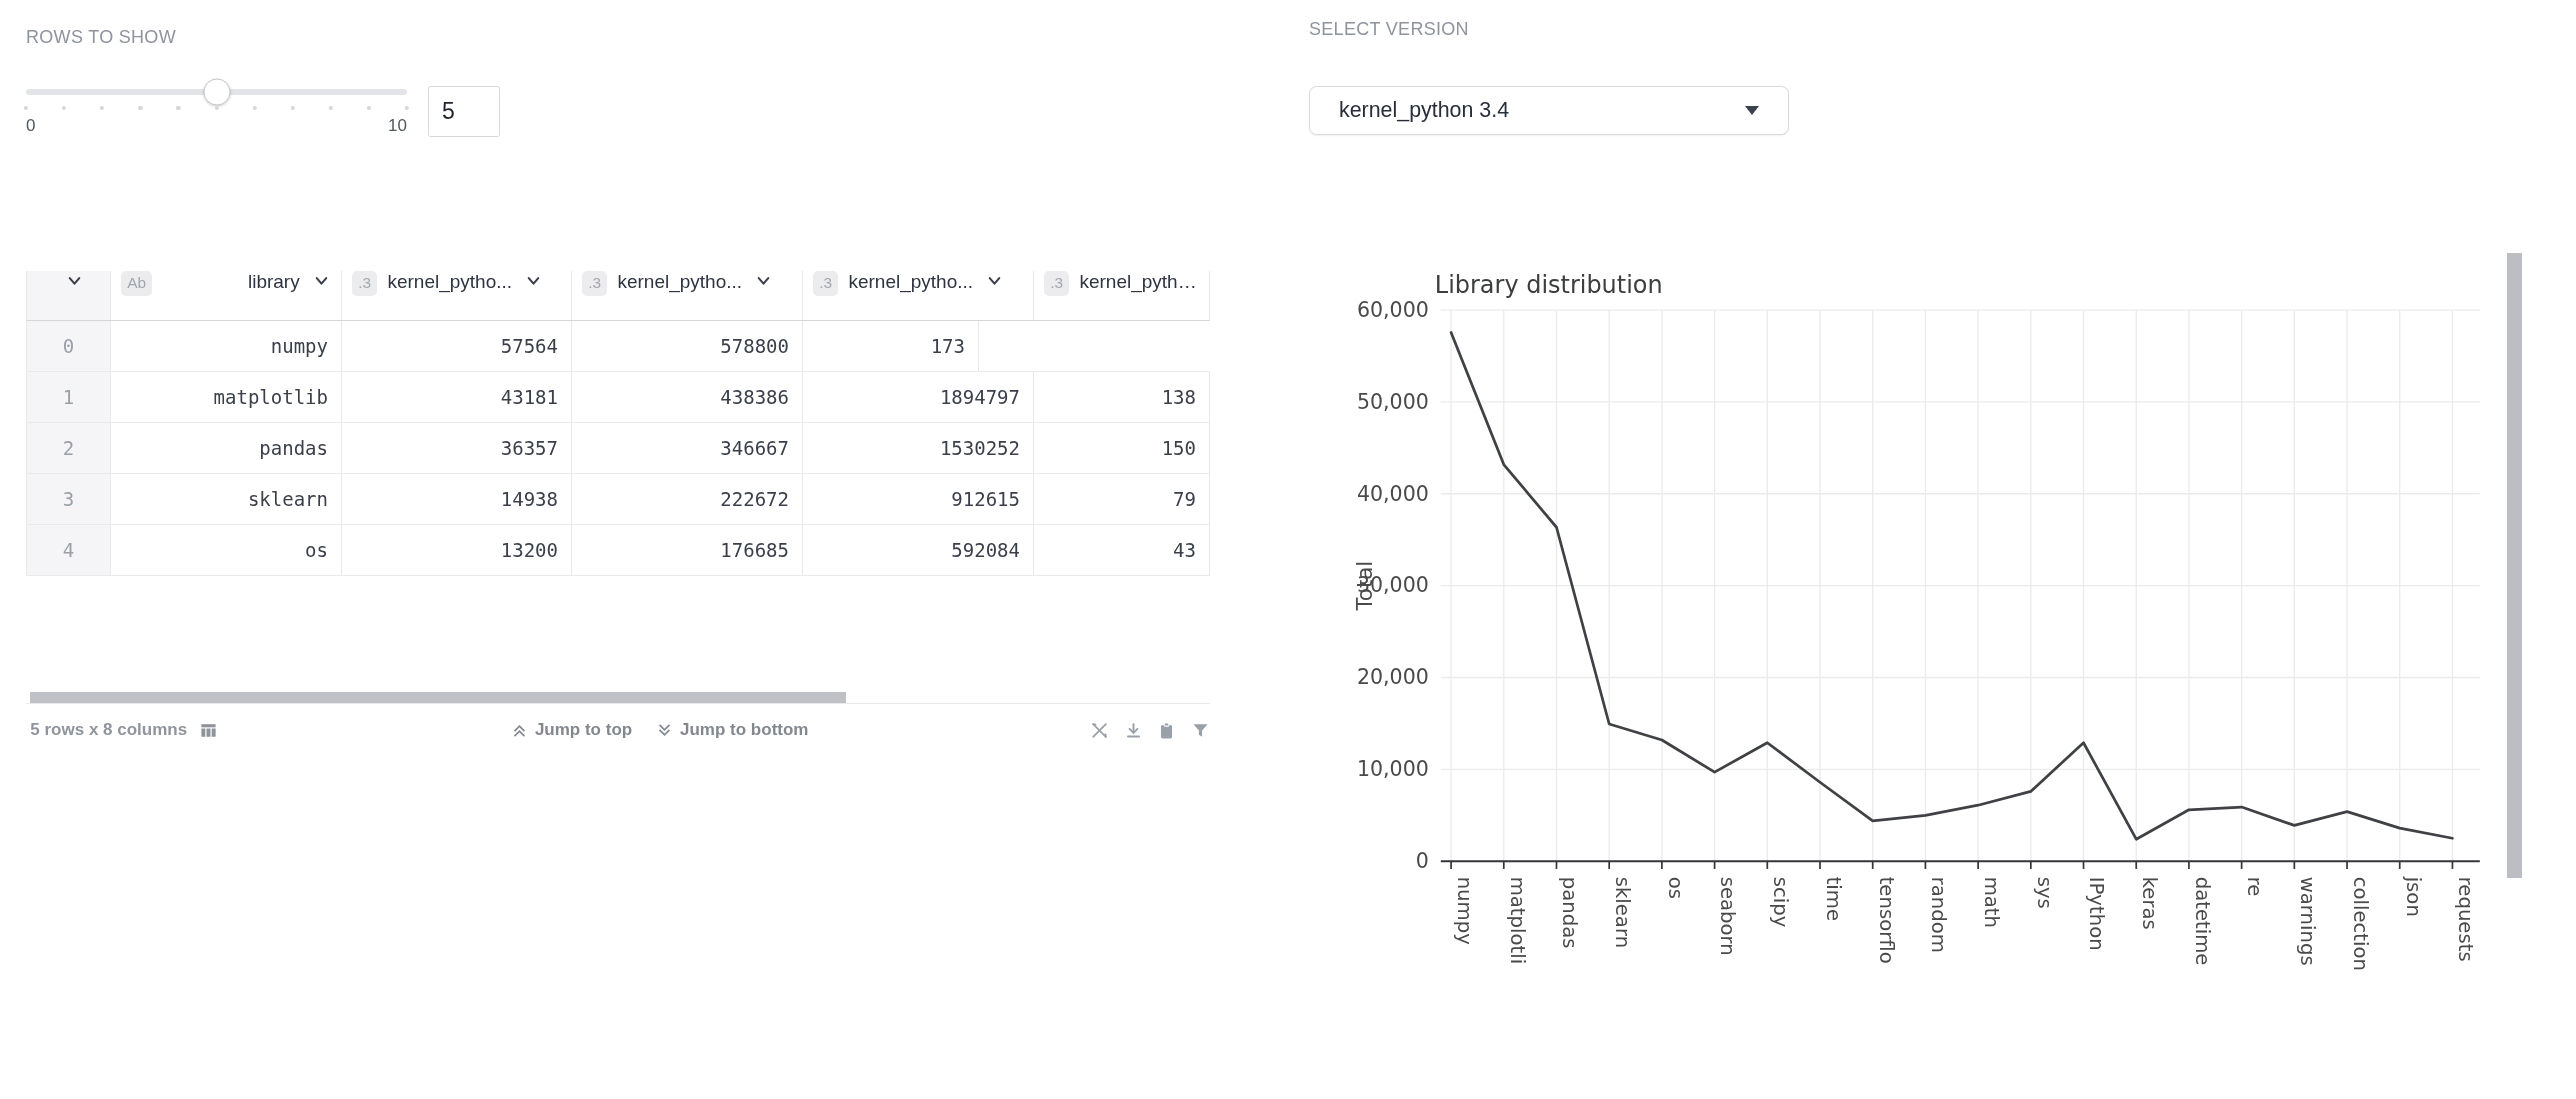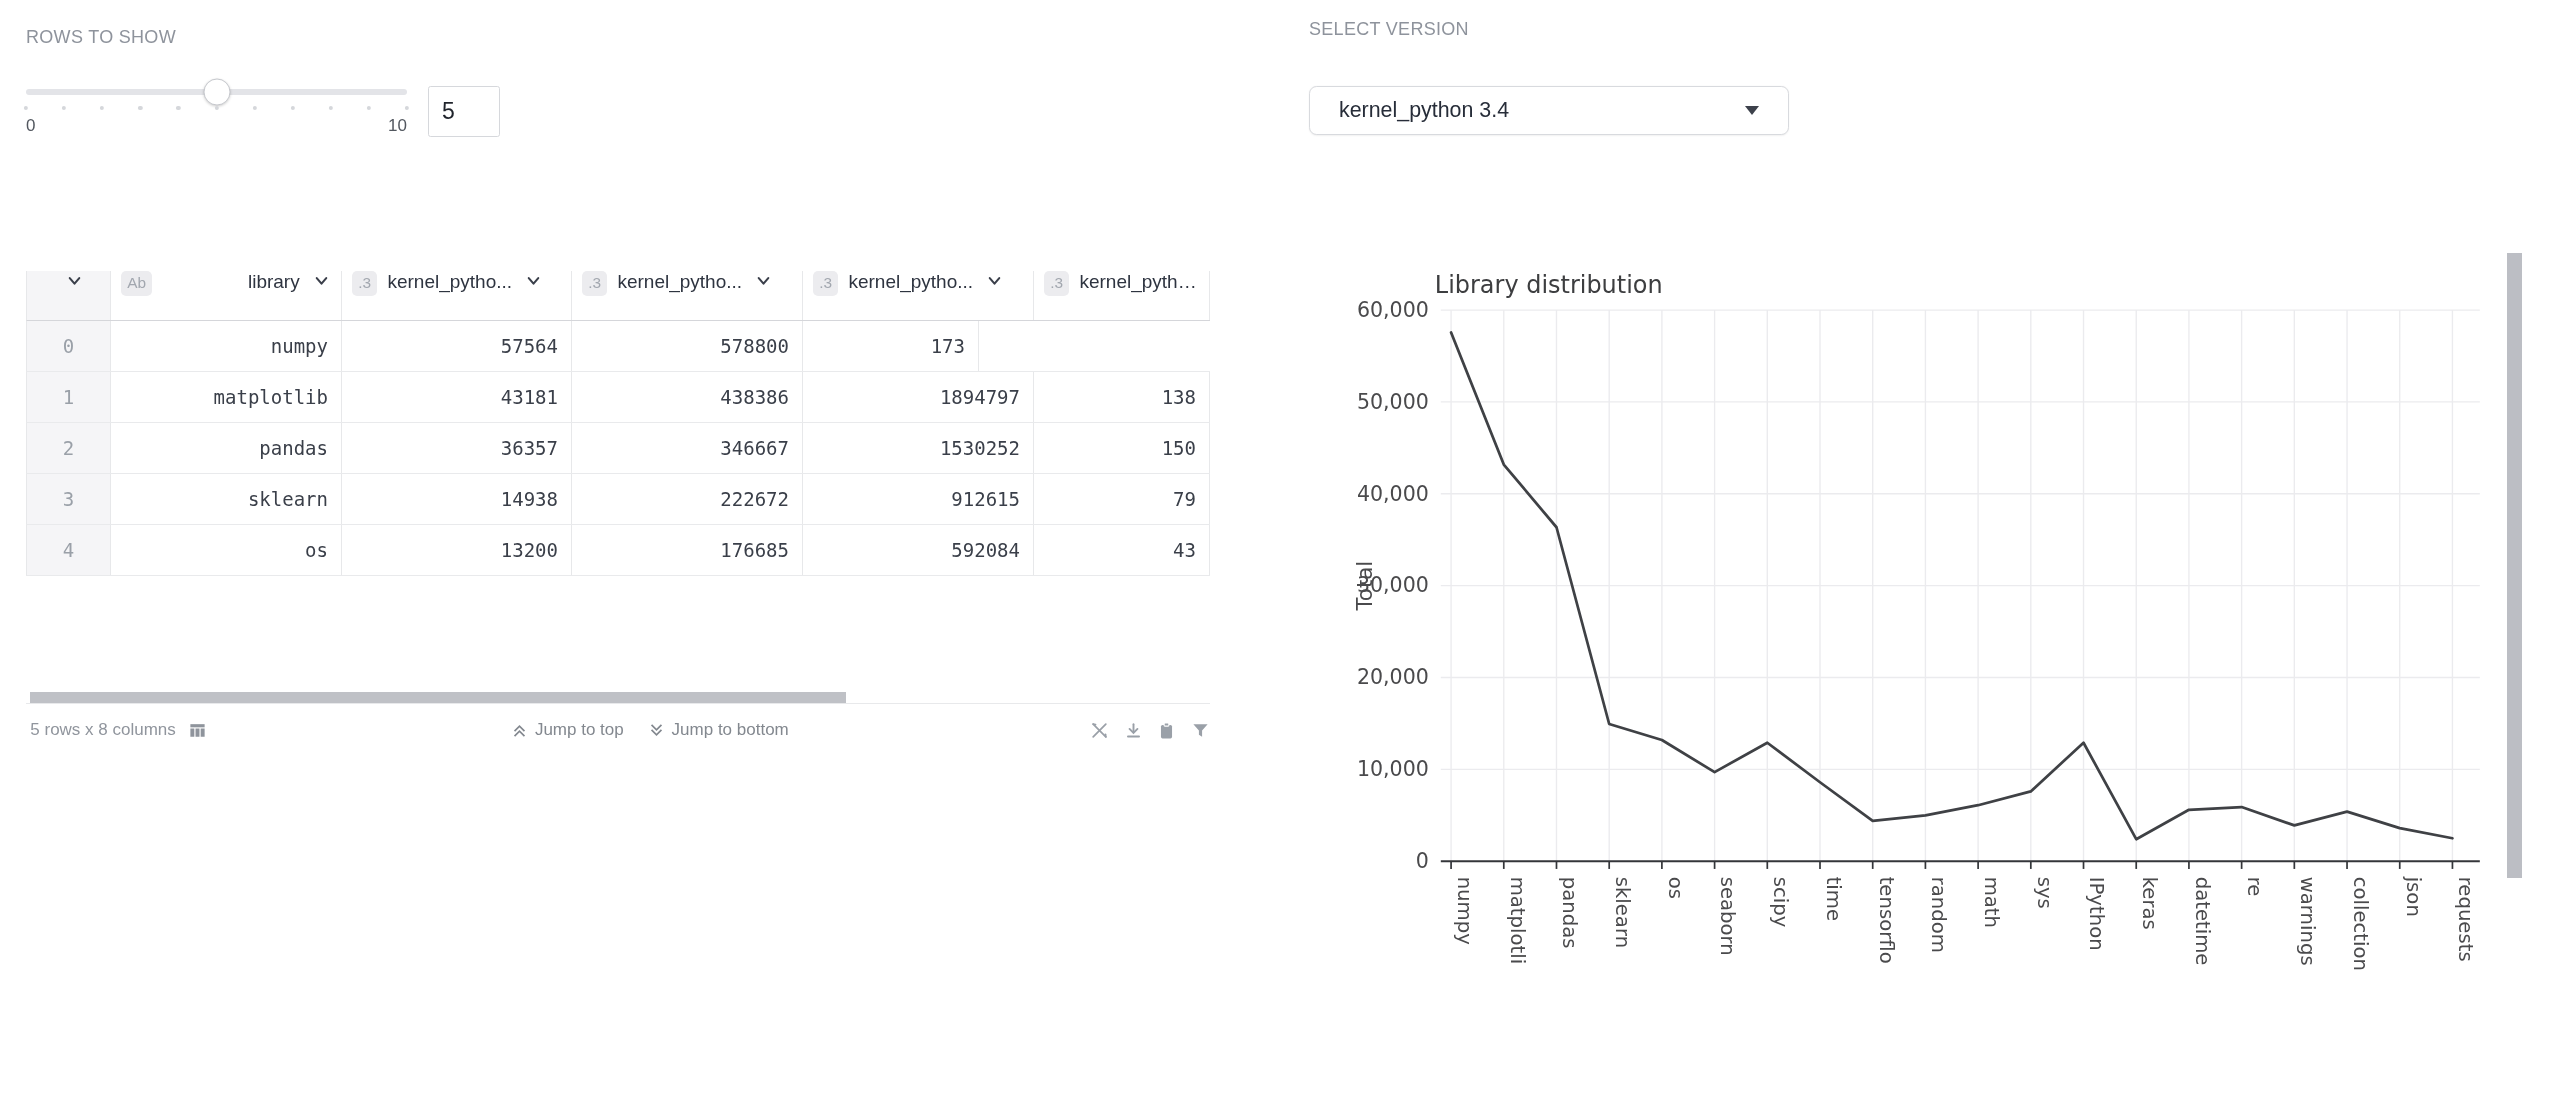--- a/index.html
+++ b/index.html
@@ -46,21 +46,21 @@
   .tbl-row { display:flex; height:51px; border-bottom:0.9px solid #e9eaec; border-left:0.9px solid #e7e8ea; }
   .td { display:flex; align-items:center; border-right:0.9px solid #e7e8ea;
         font-family:"DejaVu Sans Mono", monospace; font-size:19px; color:#3a3f49;
         padding:0 13px; justify-content:flex-end; overflow:hidden; white-space:nowrap; }
   .td.idx { background:#f5f5f7; color:#9aa0a8; justify-content:center; padding:0; }
 
   .hscrollbar { position:absolute; left:0; top:421px; width:1184px; height:12px; border-bottom:0.9px solid #e8e9eb; }
   .hscroll-thumb { position:absolute; left:4.3px; top:0; width:816px; height:11px; background:#bfc1c6; }
 
   .tbl-footer { position:absolute; left:0; top:442px; width:1184px; height:34px;
-                display:flex; align-items:center; font-size:17px; color:#90959d; }
+                display:flex; align-items:center; font-size:17px; color:#90959d;font-weight:bold; }
   .tf-left { display:flex; align-items:center; gap:12px; margin-left:4.3px; }
   .tf-jump { position:absolute; left:485px; display:flex; gap:8.6px; color:#83888f; }
   .tf-jump .jbtn { display:flex; align-items:center; gap:6.9px; cursor:default; }
   .tf-jump .jbtn + .jbtn { margin-left:15.4px; }
   .tf-icons { position:absolute; right:0; display:flex; align-items:center; gap:14.6px; }
   .tf-icons svg { display:block; }
 
   
   .chart-svg { position:absolute; left:1336px; top:257px; }
   .v-scrollbar { position:absolute; left:2507px; top:253px; width:15.4px; height:625px; background:#bcbec4; }

